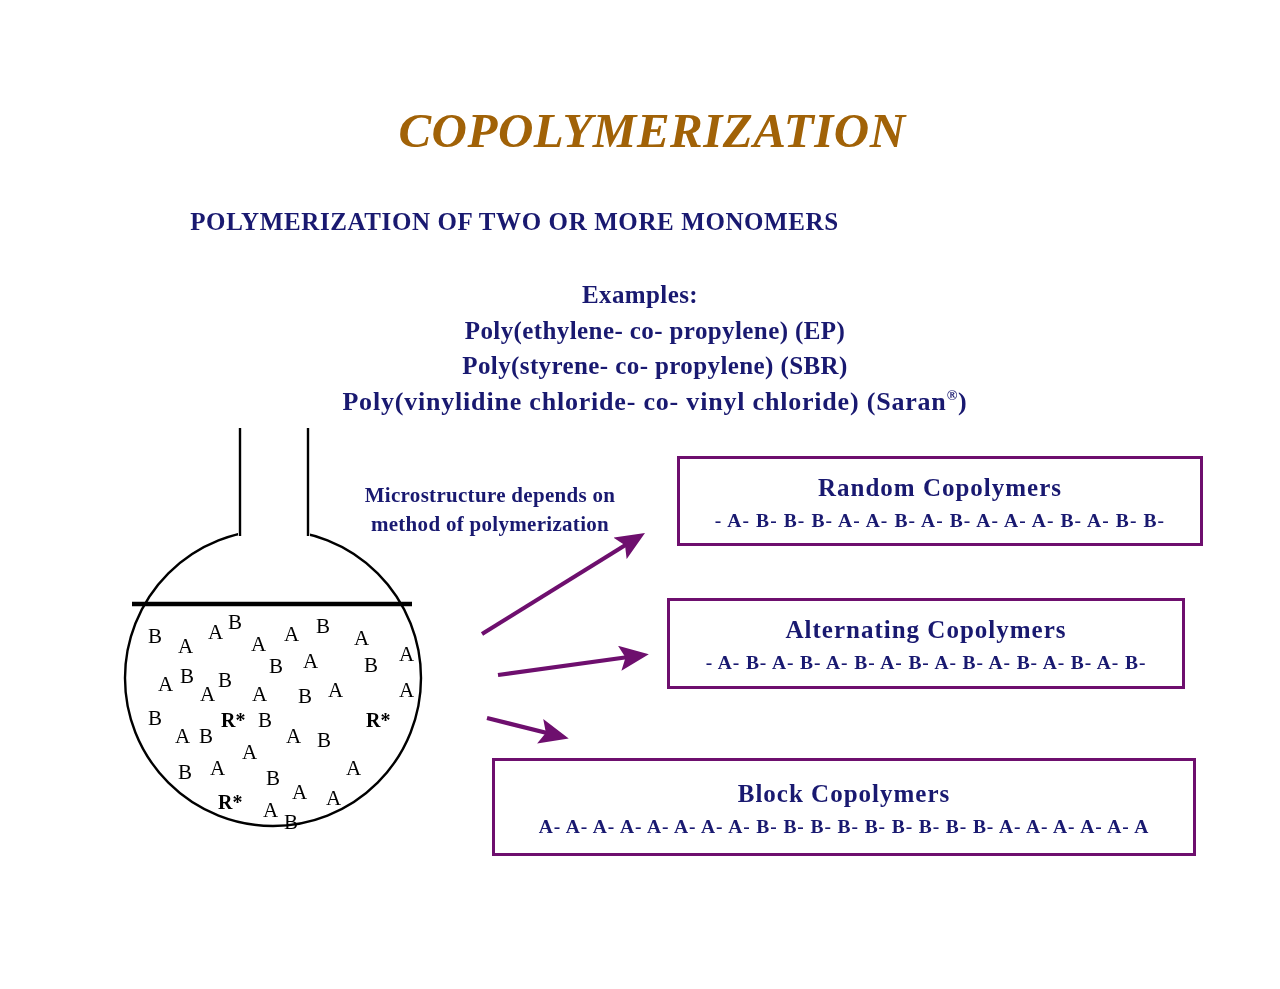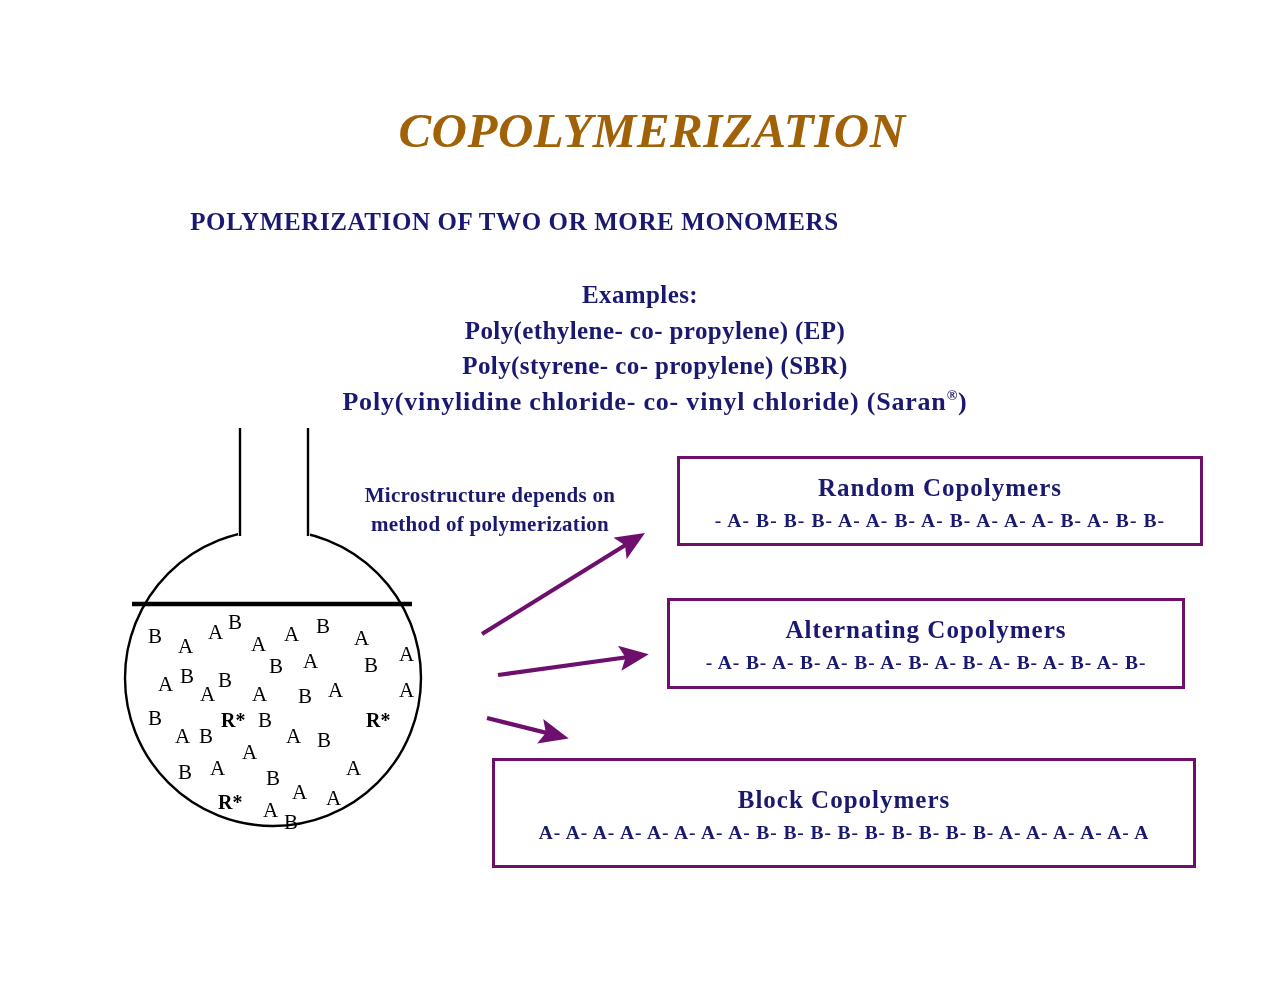--- a/index.html
+++ b/index.html
@@ -154,21 +154,21 @@
   }
 
   #box-random      { left: 677px; top: 456px;  width: 526px; height: 90px; }
   #box-random .copo-title { margin-top: 4px; }
   #box-random .copo-seq   { font-size: 19.5px; letter-spacing: 1.1px; }
 
   #box-alternating { left: 667px; top: 598px;  width: 518px; height: 91px; }
   #box-alternating .copo-title { margin-top: 2px; }
   #box-alternating .copo-seq   { font-size: 19.5px; letter-spacing: 0.9px; }
 
-  #box-block       { left: 492px; top: 758px;  width: 704px; height: 110px; }
+  #box-block       { left: 492px; top: 758px;  width: 704px; height: 98px; }
   #box-block .copo-title { margin-top: 4px; }
   #box-block .copo-seq   { font-size: 19.5px; letter-spacing: 0.9px; }
 </style>
 </head>
 <body>
 
 <div class="slide">
 
   <div id="title">COPOLYMERIZATION</div>
   <div id="subtitle">POLYMERIZATION  OF  TWO  OR  MORE  MONOMERS</div>

